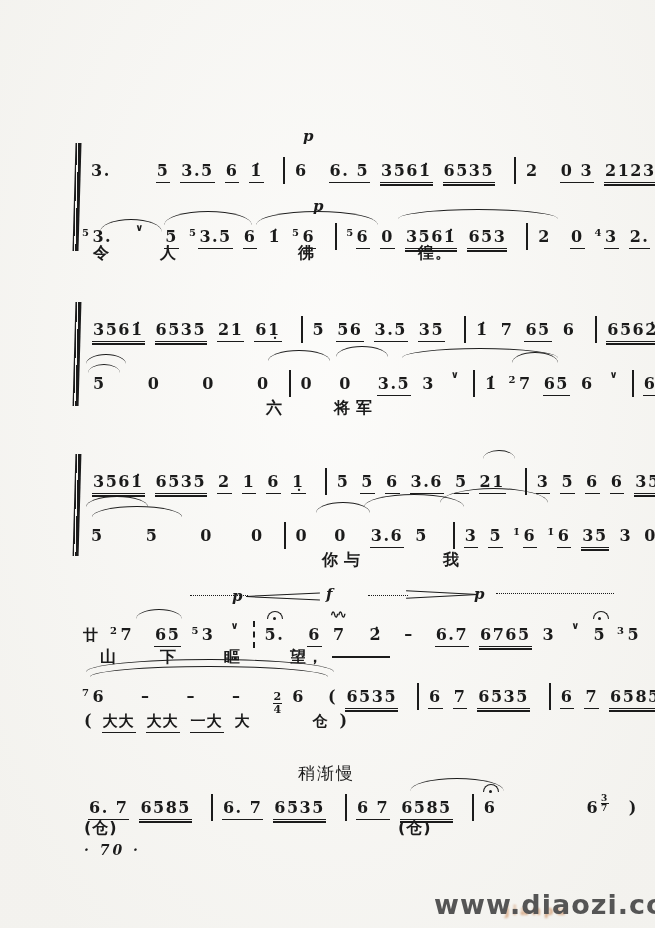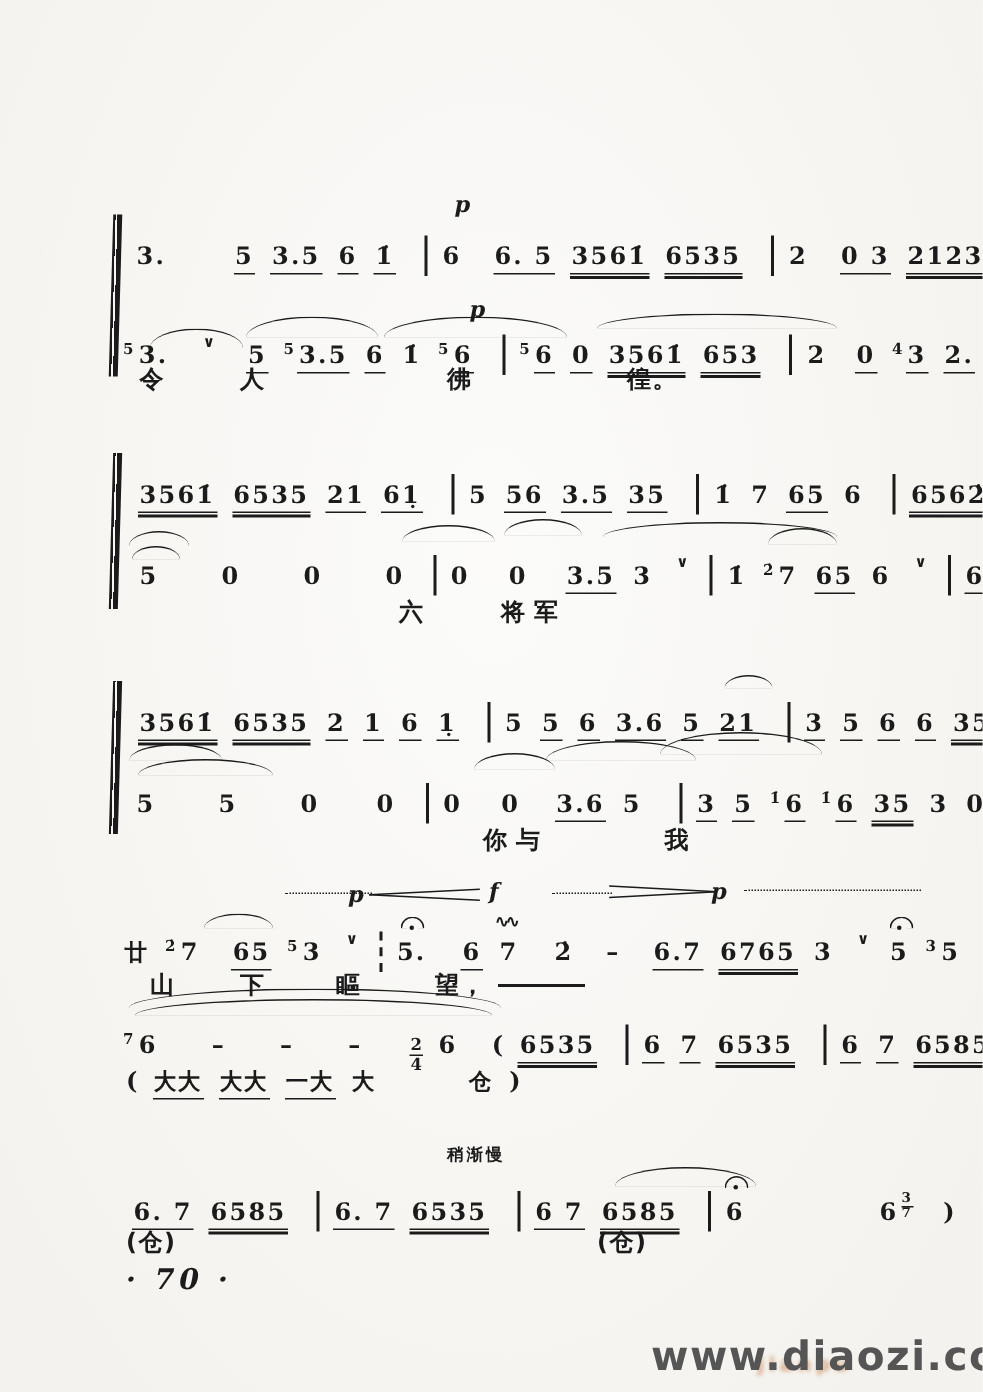--- a/index.html
+++ b/index.html
@@ -35,31 +35,31 @@
   .supfrac{display:inline-flex;flex-direction:column;align-items:center;font-size:9px;font-weight:700;
     line-height:1;transform:translateY(-12px);margin-left:1px}
   .supfrac .den{border-top:1px solid #1b1b1b}
   .fer::before{content:"";position:absolute;top:-15px;left:50%;margin-left:-7px;width:14px;height:7px;
     border:1.7px solid #1b1b1b;border-bottom:none;border-radius:14px 14px 0 0}
   .fer::after{content:"";position:absolute;top:-9px;left:50%;margin-left:-1.5px;width:3px;height:3px;border-radius:50%;background:#1b1b1b}
   .mord::before{content:"\223F\223F";position:absolute;top:-17px;left:-2px;font-size:11px;letter-spacing:-2px}
   .arc{position:absolute;border-top:1.7px solid #1b1b1b;
     border-radius:50% 50% 0 0 / 100% 100% 0 0}
   .dyn{position:absolute;font-style:italic;font-weight:700;font-size:15px}
-  .slabel{position:absolute;font-size:11px;font-weight:700;font-family:"DejaVu Sans",sans-serif;letter-spacing:2px}
+  .slabel{position:absolute;font-size:17px;font-weight:400;font-family:"DejaVu Sans",sans-serif;letter-spacing:2px}
   .lyric{position:absolute;font-size:16px;font-weight:600;font-family:"DejaVu Sans",sans-serif;letter-spacing:1px}
   .lyline{position:absolute;height:2px;background:#1b1b1b}
   .hp{position:absolute;height:8px}
   .hp i{position:absolute;left:0;right:0;top:50%;height:1.3px;background:#1b1b1b;display:block}
   .hp.c i:first-child{transform:rotate(2.8deg);transform-origin:left center}
   .hp.c i:last-child{transform:rotate(-2.8deg);transform-origin:left center}
   .hp.dm i:first-child{transform:rotate(3deg);transform-origin:right center}
   .hp.dm i:last-child{transform:rotate(-3deg);transform-origin:right center}
   .hp.dot{height:0;border-top:1.6px dotted #1b1b1b}
-  .pagenum{position:absolute;left:84px;top:842px;font-size:19px;font-style:italic;font-weight:600;letter-spacing:3px}
+  .pagenum{position:absolute;left:84px;top:842px;font-size:14px;font-style:italic;font-weight:600;letter-spacing:3px}
   .wm-name{position:absolute;left:462px;top:844px;font-size:46px;font-weight:700;color:#4e4e4e;
     font-family:"DejaVu Sans",sans-serif;letter-spacing:5px}
   .wm-url{position:absolute;left:434px;top:889px;font-size:27px;font-weight:700;color:#555;
     font-family:"DejaVu Sans",sans-serif;letter-spacing:1px}
   .wm-ghost{position:absolute;left:505px;top:903px;font-size:13px;color:#c06c2e;opacity:.6;
     filter:blur(1.3px);font-family:"DejaVu Sans",sans-serif;letter-spacing:3px;font-weight:700}
 </style>
 </head>
 <body>
 

